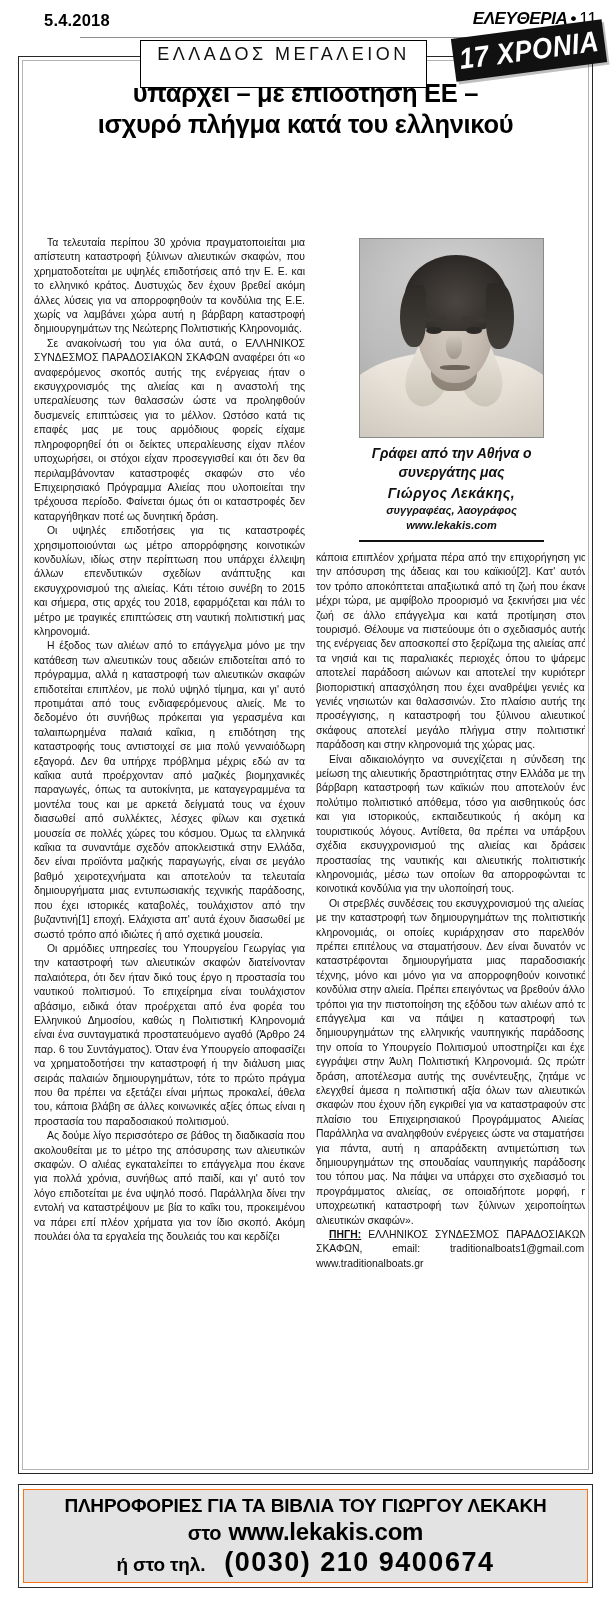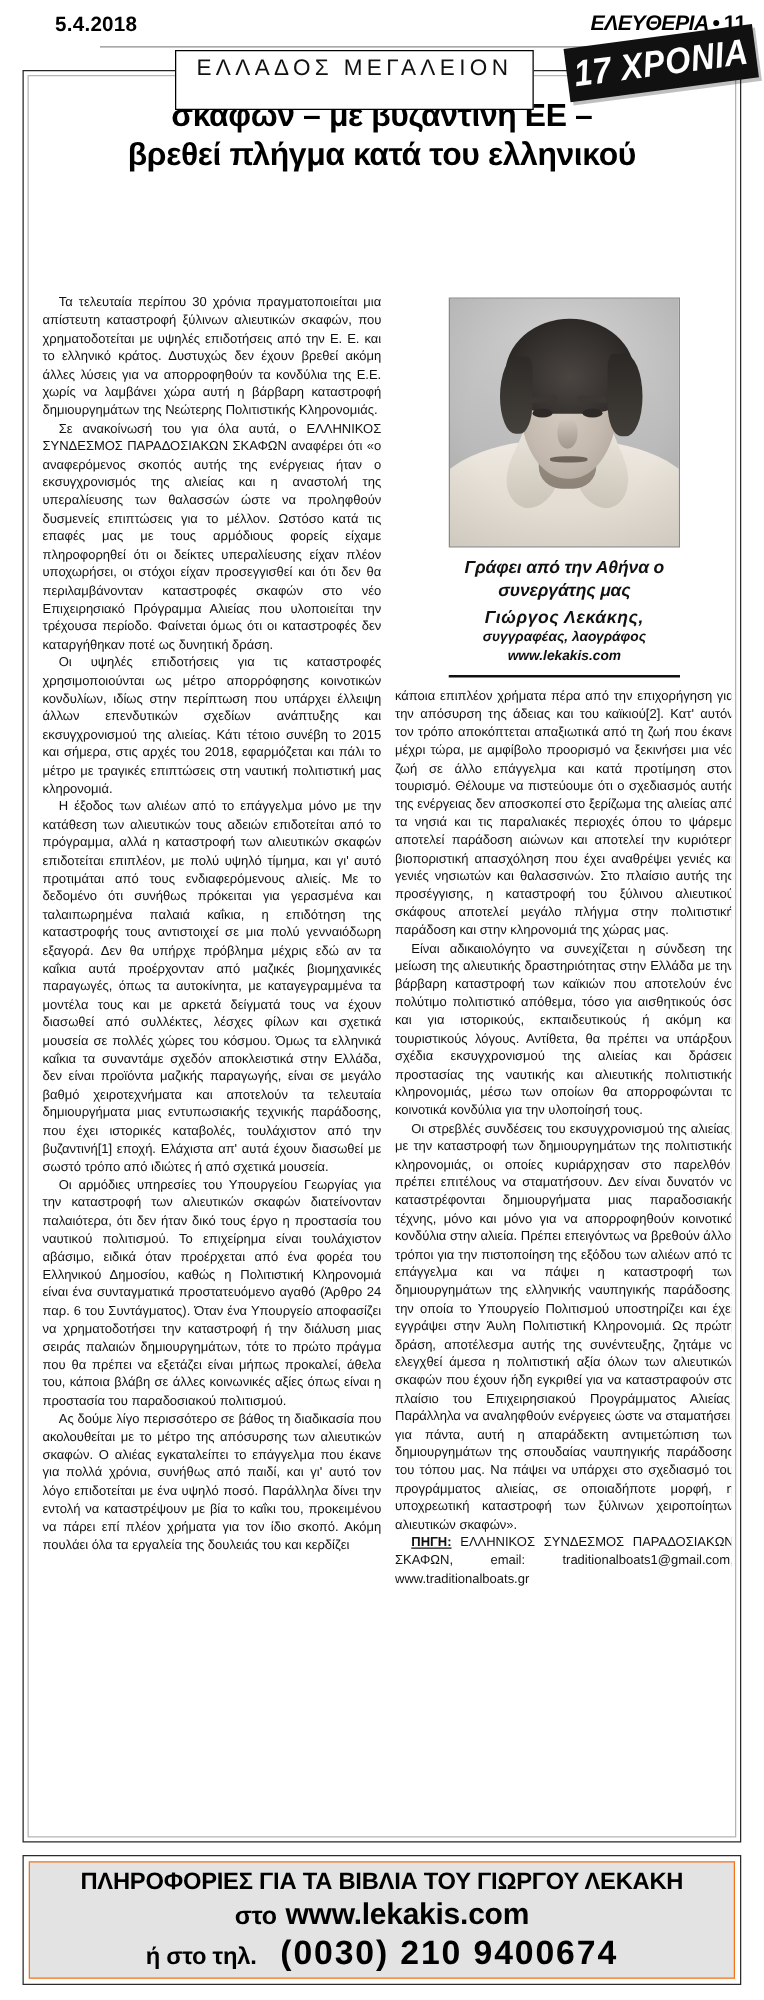--- a/index.html
+++ b/index.html
@@ -43,21 +43,21 @@
     font-style: italic;
     letter-spacing: -0.4px;
   }
   .paper-dot {
     font-size: 17px;
     line-height: 1;
     font-weight: bold;
   }
   .page-number {
     font-size: 17px;
-    font-weight: bold;
+    font-weight: normal;
   }
   .masthead-rule {
     position: absolute;
     left: 80px; right: 14px; top: 37px;
     height: 1px;
     background: #8d8d8d;
   }
 
   
   .years-badge {
@@ -382,22 +382,22 @@
 </div>
 
 <div class="kicker-wrap">
   <div class="kicker">ΕΛΛΑΔΟΣ ΜΕΓΑΛΕΙΟΝ</div>
 </div>
 
 <div class="article-frame">
   <div class="article-inner">
 
     <h1 class="headline">
-      <span class="hl-line">σκαφών – με βυζαντινή ΕΕ –</span>
-      <span class="hl-line">βρεθεί πλήγμα κατά του ελληνικού</span>
+      <span class="hl-line">υπάρχει – με επιδότηση ΕΕ –</span>
+      <span class="hl-line">ισχυρό πλήγμα κατά του ελληνικού</span>
     </h1>
 
     <div class="cols">
 
       <div class="col col-left">
         <p>Τα τελευταία περίπου 30 χρόνια πραγματοποιείται μια απίστευτη καταστροφή ξύλινων αλιευτικών σκαφών, που χρηματοδοτείται με υψηλές επιδοτήσεις από την Ε. Ε. και το ελληνικό κράτος. Δυστυχώς δεν έχουν βρεθεί ακόμη άλλες λύσεις για να απορροφηθούν τα κονδύλια της Ε.Ε. χωρίς να λαμβάνει χώρα αυτή η βάρβαρη καταστροφή δημιουργημάτων της Νεώτερης Πολιτιστικής Κληρονομιάς.</p>
         <p>Σε ανακοίνωσή του για όλα αυτά, ο ΕΛΛΗΝΙΚΟΣ ΣΥΝΔΕΣΜΟΣ ΠΑΡΑΔΟΣΙΑΚΩΝ ΣΚΑΦΩΝ αναφέρει ότι «ο αναφερόμενος σκοπός αυτής της ενέργειας ήταν ο εκσυγχρονισμός της αλιείας και η αναστολή της υπεραλίευσης των θαλασσών ώστε να προληφθούν δυσμενείς επιπτώσεις για το μέλλον. Ωστόσο κατά τις επαφές μας με τους αρμόδιους φορείς είχαμε πληροφορηθεί ότι οι δείκτες υπεραλίευσης είχαν πλέον υποχωρήσει, οι στόχοι είχαν προσεγγισθεί και ότι δεν θα περιλαμβάνονταν καταστροφές σκαφών στο νέο Επιχειρησιακό Πρόγραμμα Αλιείας που υλοποιείται την τρέχουσα περίοδο. Φαίνεται όμως ότι οι καταστροφές δεν καταργήθηκαν ποτέ ως δυνητική δράση.</p>
         <p>Οι υψηλές επιδοτήσεις για τις καταστροφές χρησιμοποιούνται ως μέτρο απορρόφησης κοινοτικών κονδυλίων, ιδίως στην περίπτωση που υπάρχει έλλειψη άλλων επενδυτικών σχεδίων ανάπτυξης και εκσυγχρονισμού της αλιείας. Κάτι τέτοιο συνέβη το 2015 και σήμερα, στις αρχές του 2018, εφαρμόζεται και πάλι το μέτρο με τραγικές επιπτώσεις στη ναυτική πολιτιστική μας κληρονομιά.</p>
         <p>Η έξοδος των αλιέων από το επάγγελμα μόνο με την κατάθεση των αλιευτικών τους αδειών επιδοτείται από το πρόγραμμα, αλλά η καταστροφή των αλιευτικών σκαφών επιδοτείται επιπλέον, με πολύ υψηλό τίμημα, και γι' αυτό προτιμάται από τους ενδιαφερόμενους αλιείς. Με το δεδομένο ότι συνήθως πρόκειται για γερασμένα και ταλαιπωρημένα παλαιά καΐκια, η επιδότηση της καταστροφής τους αντιστοιχεί σε μια πολύ γενναιόδωρη εξαγορά. Δεν θα υπήρχε πρόβλημα μέχρις εδώ αν τα καΐκια αυτά προέρχονταν από μαζικές βιομηχανικές παραγωγές, όπως τα αυτοκίνητα, με καταγεγραμμένα τα μοντέλα τους και με αρκετά δείγματά τους να έχουν διασωθεί από συλλέκτες, λέσχες φίλων και σχετικά μουσεία σε πολλές χώρες του κόσμου. Όμως τα ελληνικά καΐκια τα συναντάμε σχεδόν αποκλειστικά στην Ελλάδα, δεν είναι προϊόντα μαζικής παραγωγής, είναι σε μεγάλο βαθμό χειροτεχνήματα και αποτελούν τα τελευταία δημιουργήματα μιας εντυπωσιακής τεχνικής παράδοσης, που έχει ιστορικές καταβολές, τουλάχιστον από την βυζαντινή[1] εποχή. Ελάχιστα απ' αυτά έχουν διασωθεί με σωστό τρόπο από ιδιώτες ή από σχετικά μουσεία.</p>
         <p>Οι αρμόδιες υπηρεσίες του Υπουργείου Γεωργίας για την καταστροφή των αλιευτικών σκαφών διατείνονταν παλαιότερα, ότι δεν ήταν δικό τους έργο η προστασία του ναυτικού πολιτισμού. Το επιχείρημα είναι τουλάχιστον αβάσιμο, ειδικά όταν προέρχεται από ένα φορέα του Ελληνικού Δημοσίου, καθώς η Πολιτιστική Κληρονομιά είναι ένα συνταγματικά προστατευόμενο αγαθό (Άρθρο 24 παρ. 6 του Συντάγματος). Όταν ένα Υπουργείο αποφασίζει να χρηματοδοτήσει την καταστροφή ή την διάλυση μιας σειράς παλαιών δημιουργημάτων, τότε το πρώτο πράγμα που θα πρέπει να εξετάζει είναι μήπως προκαλεί, άθελα του, κάποια βλάβη σε άλλες κοινωνικές αξίες όπως είναι η προστασία του παραδοσιακού πολιτισμού.</p>

